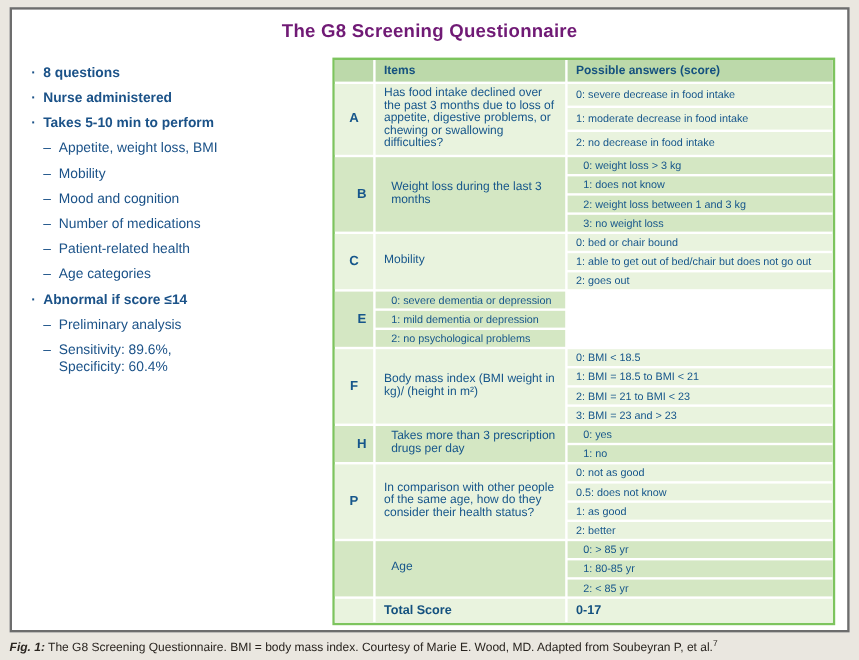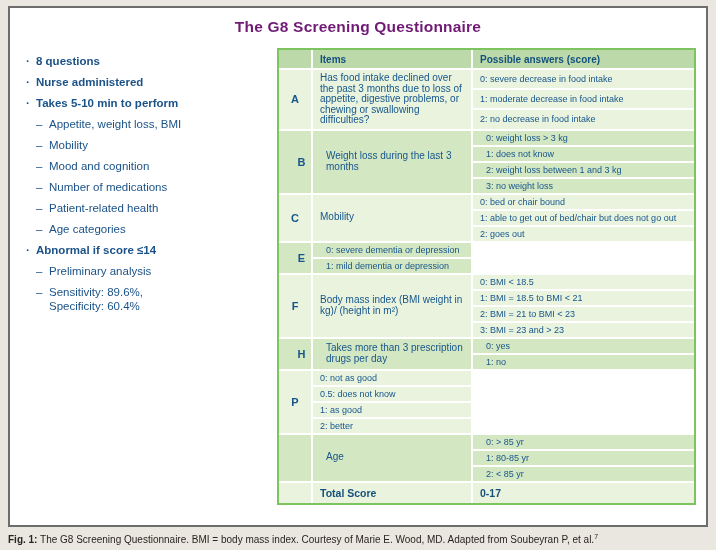--- a/index.html
+++ b/index.html
@@ -65,21 +65,21 @@
   .total-row .cell {
     background:#e9f3de;
     font-size:10.5px; font-weight:bold; color:#14517f;
     padding:4px 7px;
   }
   
   .caption {
     position:absolute; left:8px; top:531px; width:702px;
     font-size:10px; color:#29241f; line-height:12px;
   }
-  .caption b { font-weight:bold; }
+  .caption b { font-weight:bold;font-style:italic; }
   .caption sup { font-size:7px; }
 </style>
 </head>
 <body>
 
 <div class="figure-box">
   <div class="fig-title">The G8 Screening Questionnaire</div>
 
   <div class="summary">
       <div class="li l1">
@@ -167,20 +167,21 @@
             <div class="cell answer">0: bed or chair bound</div>
             <div class="cell answer">1: able to get out of bed/chair but does not go out</div>
             <div class="cell answer">2: goes out</div>
           </div>
         </div>
         <div class="trow group dark">
           <div class="cell letter">E</div>
           <div class="answers">
             <div class="cell answer">0: severe dementia or depression</div>
             <div class="cell answer">1: mild dementia or depression</div>
+            <div class="cell answer">2: no psychological problems</div>
           </div>
         </div>
         <div class="trow group light">
           <div class="cell letter">F</div>
           <div class="cell item">Body mass index (BMI weight in kg)/ (height in m²)</div>
           <div class="answers">
             <div class="cell answer">0: BMI &lt; 18.5</div>
             <div class="cell answer">1: BMI = 18.5 to BMI &lt; 21</div>
             <div class="cell answer">2: BMI = 21 to BMI &lt; 23</div>
             <div class="cell answer">3: BMI = 23 and &gt; 23</div>
@@ -189,20 +190,21 @@
         <div class="trow group dark">
           <div class="cell letter">H</div>
           <div class="cell item">Takes more than 3 prescription drugs per day</div>
           <div class="answers">
             <div class="cell answer">0: yes</div>
             <div class="cell answer">1: no</div>
           </div>
         </div>
         <div class="trow group light">
           <div class="cell letter">P</div>
+          <div class="cell item">In comparison with other people of the same age, how do they consider their health status?</div>
           <div class="answers">
             <div class="cell answer">0: not as good</div>
             <div class="cell answer">0.5: does not know</div>
             <div class="cell answer">1: as good</div>
             <div class="cell answer">2: better</div>
           </div>
         </div>
         <div class="trow group dark">
           <div class="cell letter"></div>
           <div class="cell item">Age</div>

